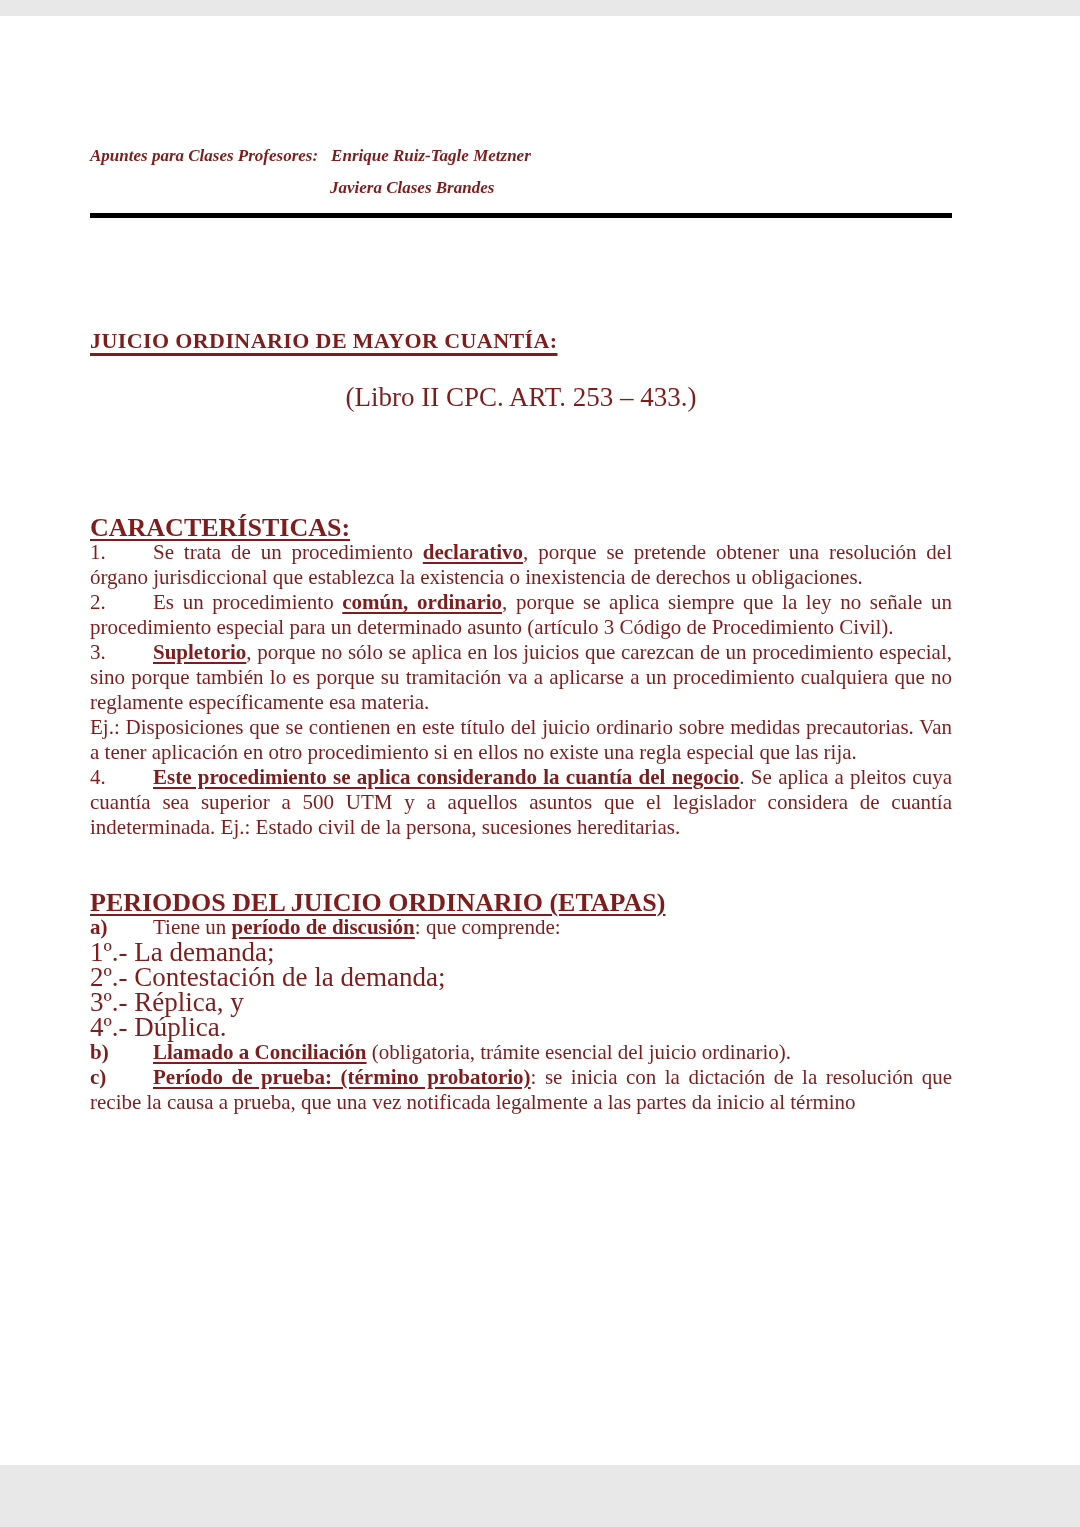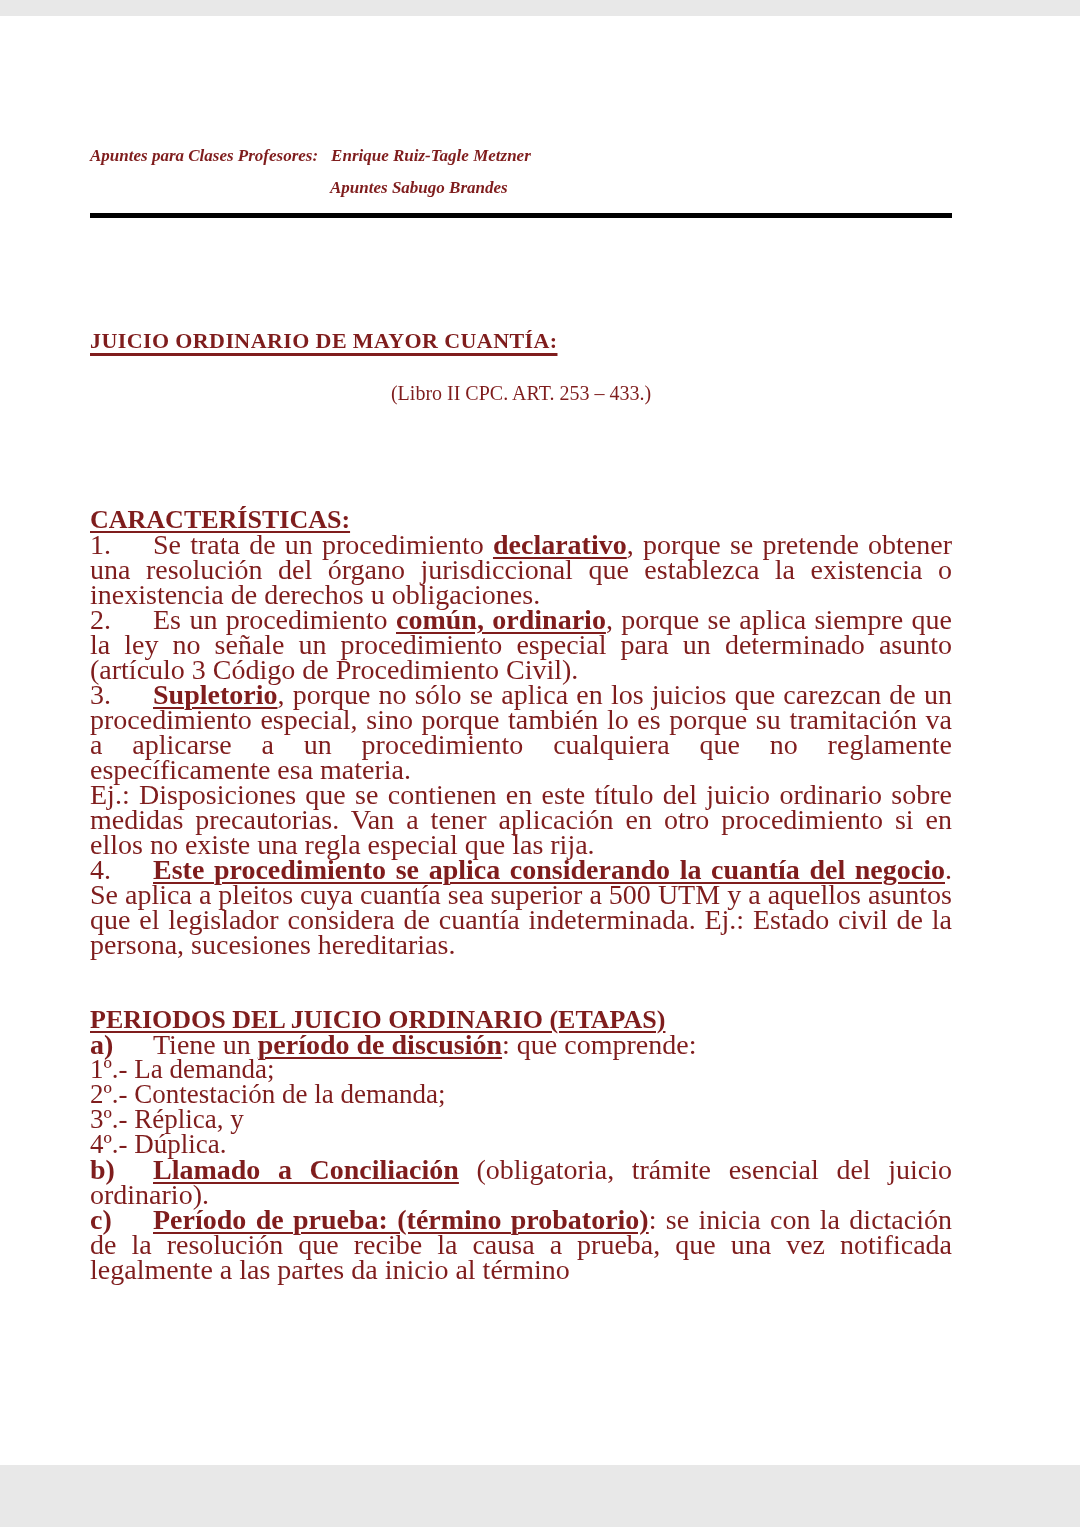--- a/index.html
+++ b/index.html
@@ -42,36 +42,36 @@
     margin-top: 110px;
     font-size: 22px;
     font-weight: bold;
     letter-spacing: 0.4px;
     text-decoration: underline;
     text-decoration-thickness: 3px;
     text-underline-offset: 5px;
   }
   .doc-subtitle {
     margin-top: 28px;
-    font-size: 20px;
+    font-size: 27px;
     text-align: center;
   }
   
   .section-heading {
     font-size: 26px;
     font-weight: bold;
     text-decoration: underline;
     text-decoration-thickness: 2px;
     text-underline-offset: 3px;
     line-height: 25px;
   }
   .h-caract { margin-top: 102px; }
   .h-periodos { margin-top: 50px; }
   p.body-par {
-    font-size: 28px;
+    font-size: 21px;
     line-height: 25px;
     text-align: justify;
     margin: 0;
   }
   .mt1 { margin-top: 25px; }   
   .mt2 { margin-top: 46px; }   
   .num {
     display: inline-block;
     width: 63px;
   }
@@ -91,21 +91,21 @@
 </head>
 <body>
 
 <div class="page">
   <div class="content">
 
     <div class="doc-header">
       <div class="hdr-line">
         <span>Apuntes para Clases Profesores:</span><span class="hdr-authors">Enrique Ruiz-Tagle Metzner</span>
       </div>
-      <div class="hdr-line hdr-author2">Apuntes Sabugo Brandes</div>
+      <div class="hdr-line hdr-author2">Javiera Clases Brandes</div>
     </div>
     <div class="hdr-rule"></div>
 
     <div class="doc-title">JUICIO ORDINARIO DE MAYOR CUANTÍA:</div>
     <div class="doc-subtitle">(Libro II CPC. ART. 253 – 433.)</div>
 
     <div class="section-heading h-caract">CARACTERÍSTICAS:</div>
 
     <p class="body-par mt1">
       <span class="num">1.</span><span>Se trata de un procedimiento </span><span class="emph">declarativo</span><span>, porque se pretende obtener una resolución del órgano jurisdiccional que establezca la existencia o inexistencia de derechos u obligaciones.</span>

